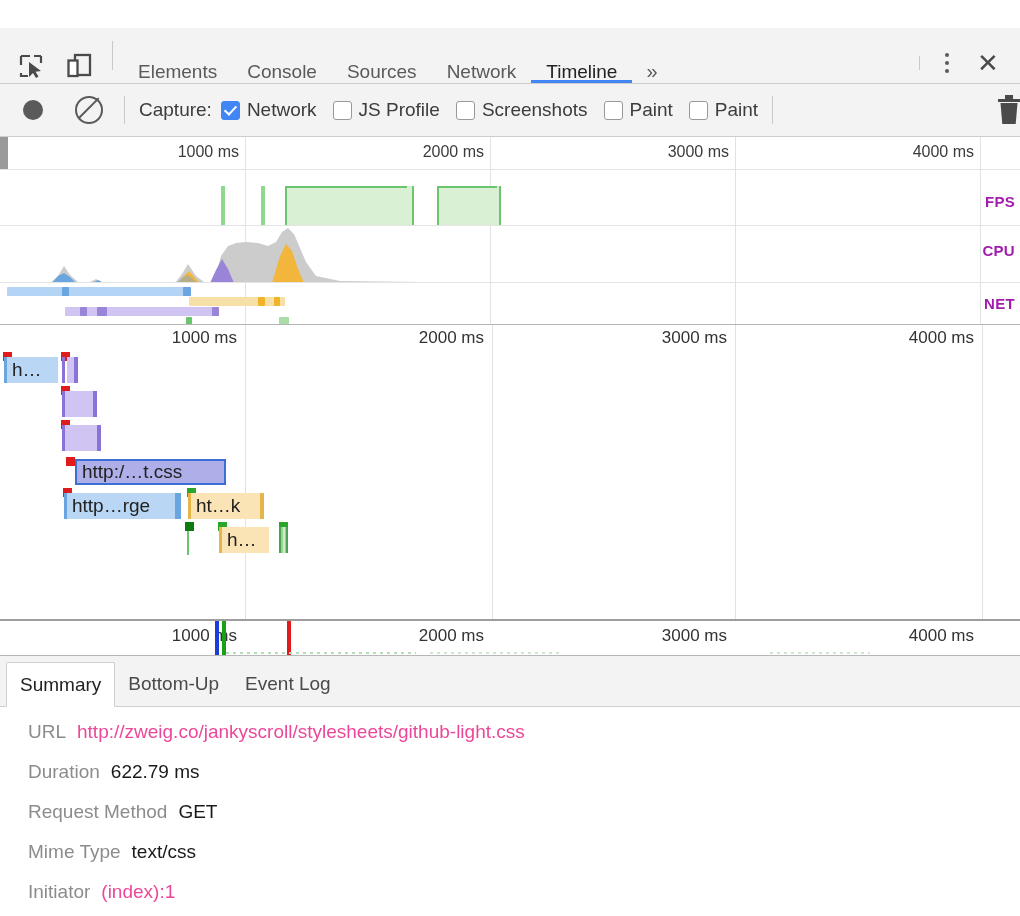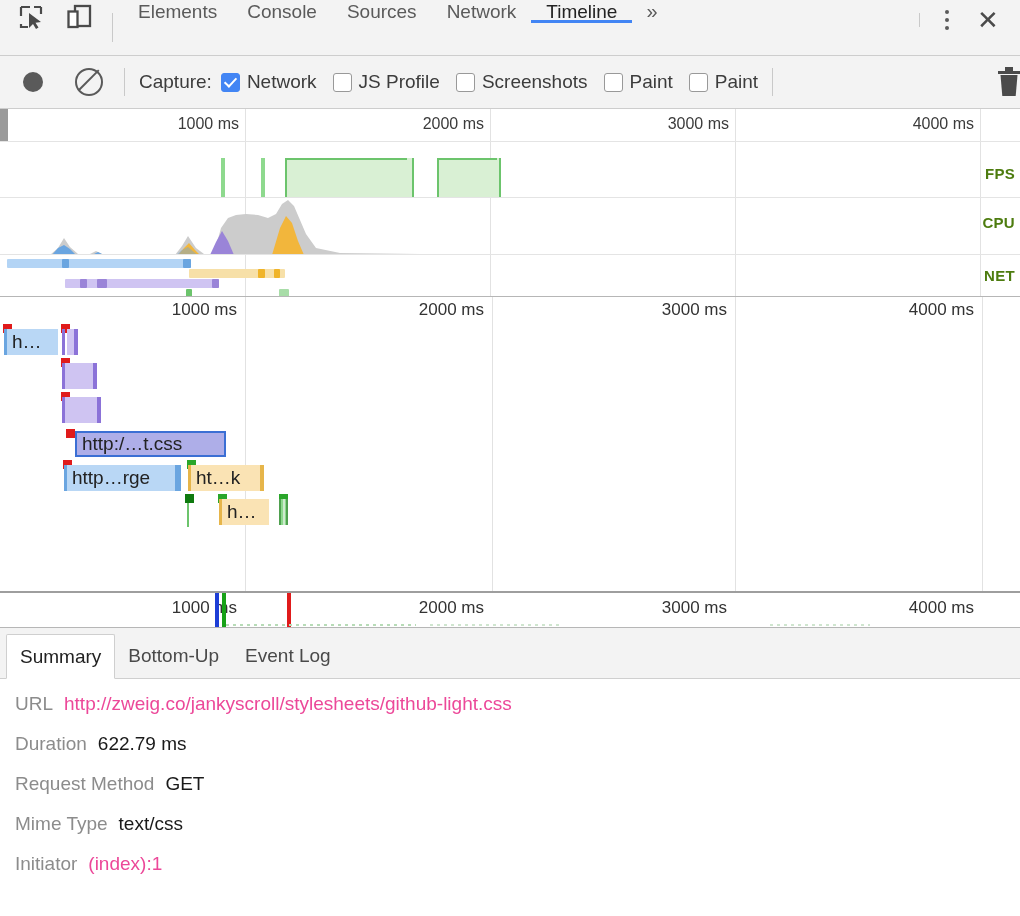--- a/index.html
+++ b/index.html
@@ -8,21 +8,21 @@
     background:#ffffff;
     font-family:"Liberation Sans","DejaVu Sans",sans-serif;
     -webkit-font-smoothing:antialiased;
   }
   .app{width:1020px;height:916px;position:relative;display:flex;flex-direction:column;}
 
   
   .tabbar{
     height:55px;min-height:55px;background:#f3f3f3;
     border-bottom:1px solid #cdcdcd;
-    display:flex;align-items:flex-start;position:relative;
+    display:flex;align-items:flex-end;position:relative;margin-top:28px;
   }
   .tb-icons{display:flex;align-items:center;padding:0 6px 0 14px;gap:14px;}
   .icon-btn{
     width:34px;height:34px;display:flex;align-items:center;justify-content:center;
     cursor:pointer;
   }
   .vsep{width:1px;background:#c9c9c9;margin:13px 10px;align-self:stretch;}
   .tabs{display:flex;align-items:stretch;}
   .tab{
     display:flex;align-items:center;padding:0 15px;font-size:19px;color:#5a5a5a;
@@ -57,21 +57,21 @@
   .chk-txt{font-size:19px;color:#3c3c3c;white-space:nowrap;}
   .trash{position:absolute;right:-2px;top:11px;width:26px;cursor:pointer;}
 
   
   .overview{position:relative;height:187px;min-height:187px;background:#fff;border-bottom:1px solid #b6b6b6;overflow:hidden;}
   .ov-ruler{position:absolute;left:0;top:0;width:100%;height:32px;border-bottom:1px solid #e4e4e4;}
   .ov-handle{position:absolute;left:0;top:0;width:8px;height:32px;background:#9a9a9a;}
   .rl-label{position:absolute;top:6px;font-size:16px;color:#3b3b3b;transform:translateX(-100%);padding-right:6px;white-space:nowrap;}
   .gridline{position:absolute;top:0;bottom:0;width:1px;background:#e2e2e2;}
   .ov-band{position:absolute;left:0;right:0;}
-  .band-label{position:absolute;right:5px;font-size:15px;font-weight:bold;color:#4d7c0f;letter-spacing:.3px;}
+  .band-label{position:absolute;right:5px;font-size:15px;font-weight:bold;color:#a21caf;letter-spacing:.3px;}
   .band-sep{position:absolute;left:0;right:0;height:1px;background:#e4e4e4;}
   .fps-bar{position:absolute;background:#8ed98e;}
   .fps-fill{position:absolute;background:#d9f0d4;border-left:2.5px solid #6cc46c;border-right:2.5px solid #6cc46c;}
   .fps-tooth{position:absolute;top:0;background:#d9f0d4;border-top:2.5px solid #6cc46c;}
   .net-bar{position:absolute;border-radius:1px;}
   .cpu-canvas{position:absolute;left:0;bottom:0;width:100%;}
 
   
   .waterfall{position:relative;flex:0 0 auto;height:330px;background:#fff;overflow:hidden;}
   .wf-ruler{position:absolute;left:0;top:0;width:100%;height:28px;}
@@ -91,21 +91,21 @@
 
   
   .details{flex:1 1 auto;background:#fff;border-top:1px solid #b6b6b6;display:flex;flex-direction:column;overflow:hidden;}
   .dtabs{height:50px;min-height:50px;background:#f3f3f3;border-bottom:1px solid #cfcfcf;display:flex;align-items:flex-end;padding-left:6px;}
   .dtab{
     font-size:19px;color:#4a4a4a;padding:0 13px;height:45px;display:flex;align-items:center;
     cursor:pointer;white-space:nowrap;box-sizing:border-box;
   }
   .dtab.active{background:#fff;border:1px solid #cfcfcf;border-bottom:1px solid #fff;color:#222;margin-bottom:-1px;border-radius:2px 2px 0 0;}
   .dbody{padding:14px 0 0 0;overflow:hidden;}
-  .drow{display:flex;align-items:baseline;height:40px;padding-left:15px;}
+  .drow{display:flex;align-items:baseline;height:40px;padding-left:28px;}
   .dkey{font-size:19px;color:#8c8c8c;white-space:nowrap;}
   .dval{font-size:19px;color:#1a1a1a;margin-left:11px;white-space:nowrap;}
   .dval.link{color:#ec4899;cursor:pointer;}
 </style>
 </head>
 <body>
 
 <div class="app">
 
   <div class="tabbar">

